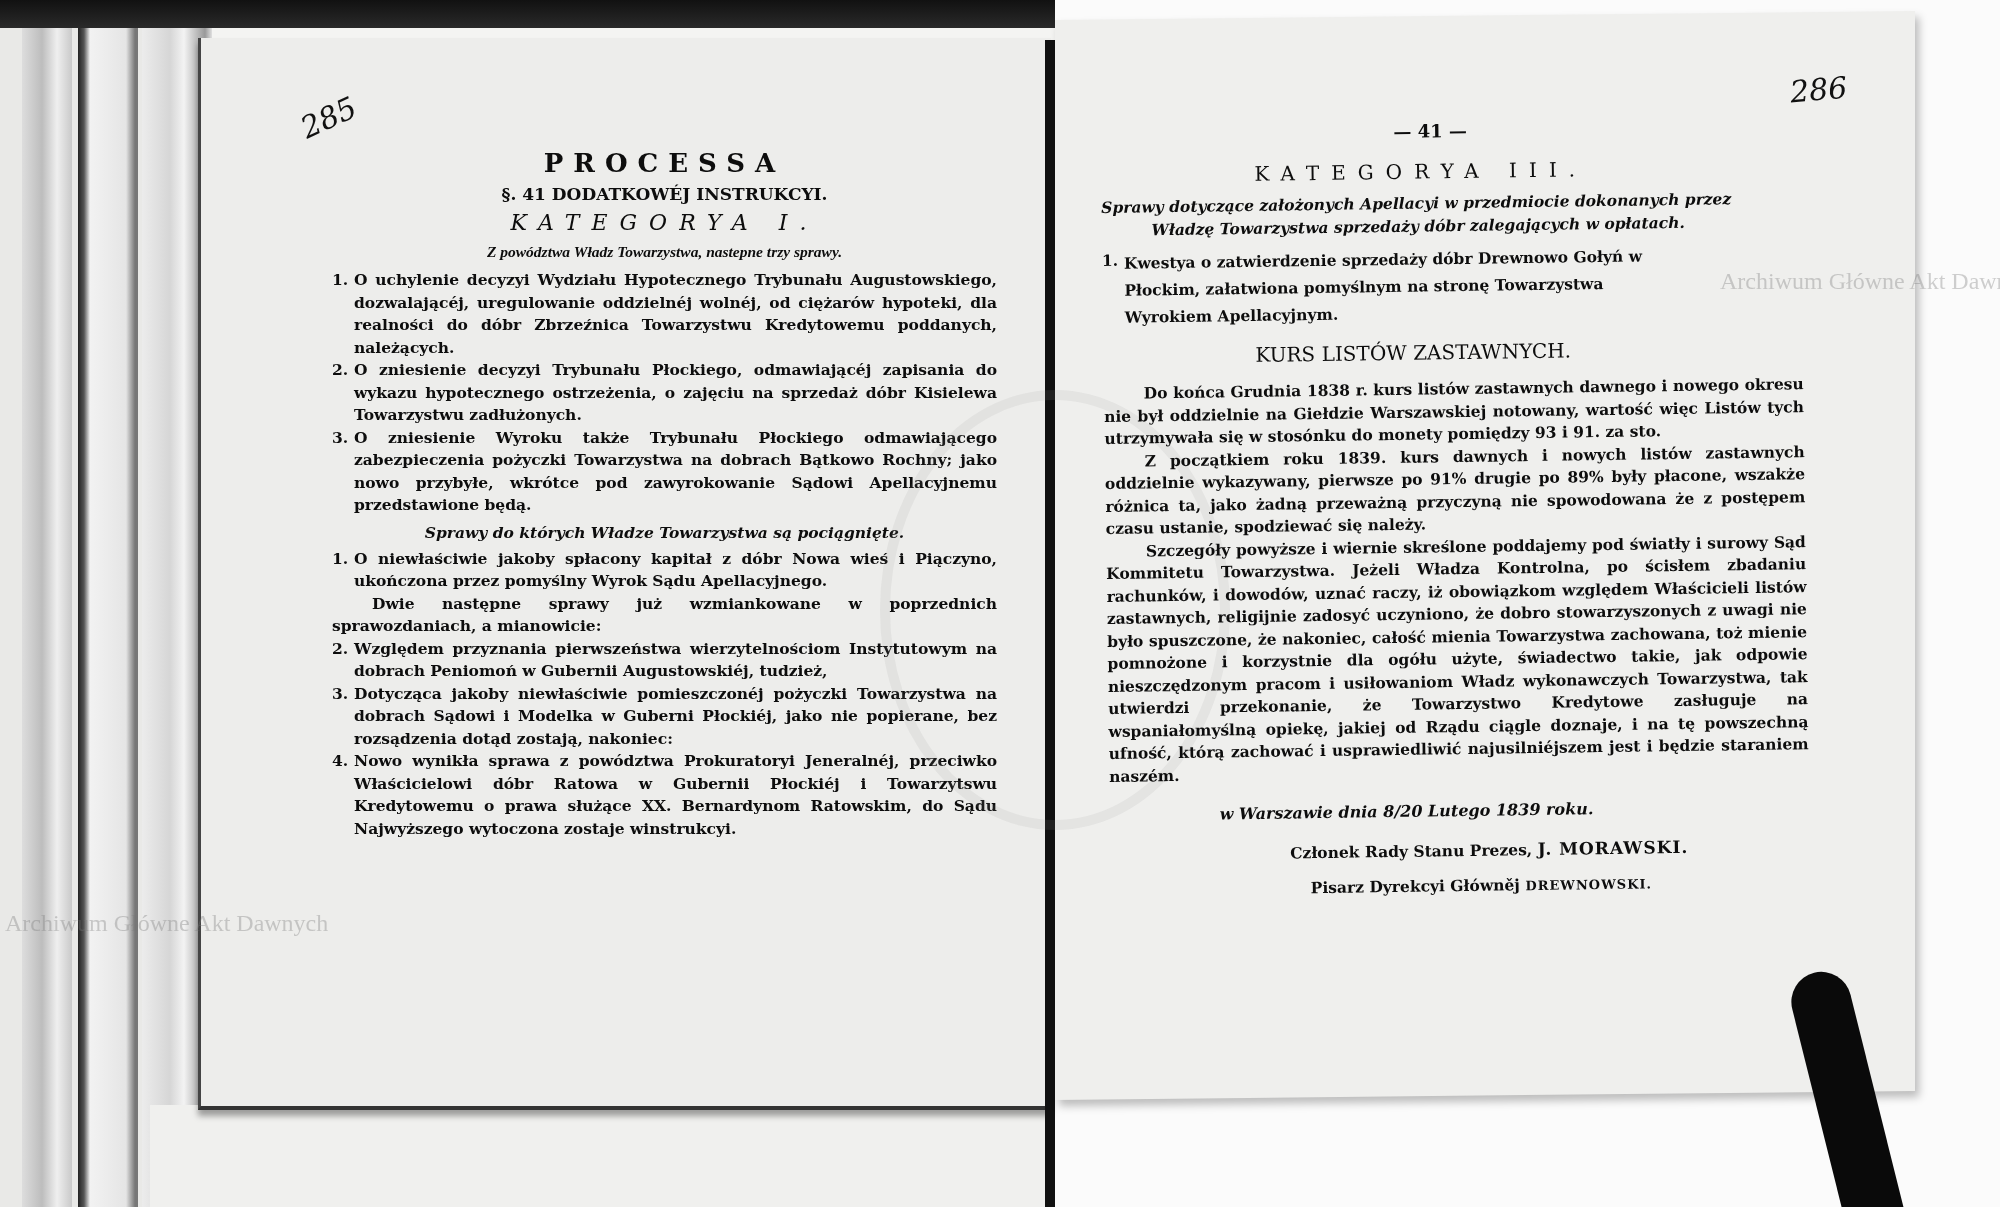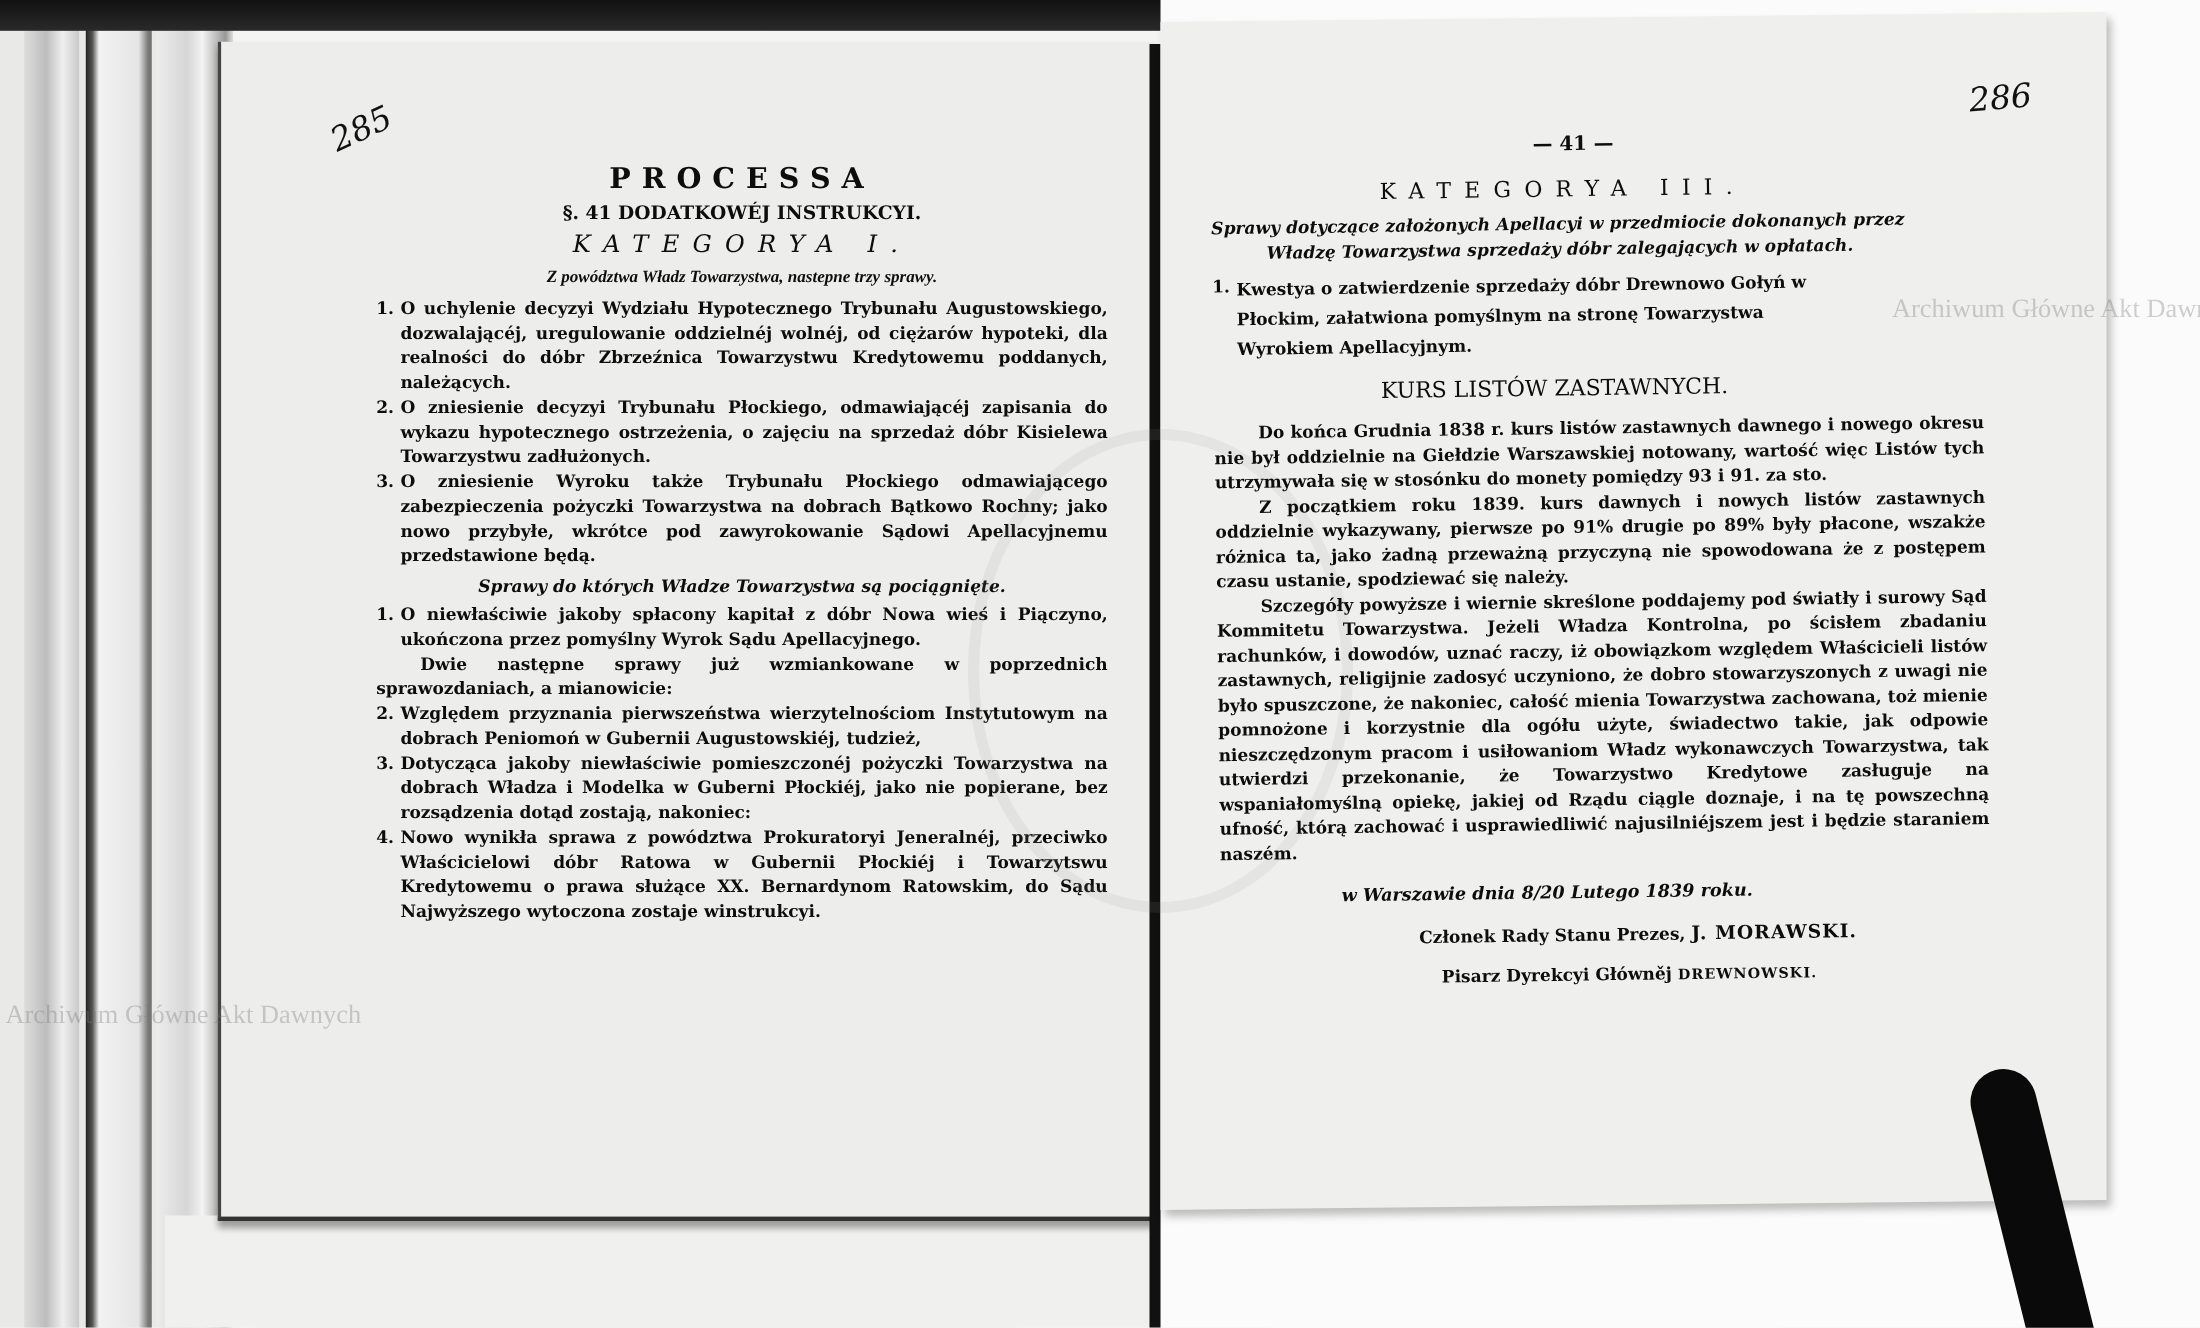--- a/index.html
+++ b/index.html
@@ -44,21 +44,21 @@
 <div class="abs binding-strip strip2"></div>
 <div class="abs binding-strip strip3"></div>
 <div class="abs topband"></div>
 <div class="abs lowerwhite"></div>
 <div class="abs right-bg"></div>
 
 <div class="abs left-page"></div>
 
 <div class="abs hand" style="left:300px;top:100px;">285</div>
 
-<div class="abs page-text" style="left:342px;top:148px;width:665px;">
+<div class="abs page-text" style="left:332px;top:148px;width:665px;">
   <div class="title">PROCESSA</div>
   <div class="sub" style="margin-top:6px;">§. 41 DODATKOWÉJ INSTRUKCYI.</div>
   <div class="kat" style="margin-top:6px;font-size:22px;font-style:italic;">KATEGORYA I.</div>
   <div class="ital" style="margin-top:8px;font-family:Liberation Serif, serif;">Z powództwa Władz Towarzystwa, nastepne trzy sprawy.</div>
 
   <div style="margin-top:8px;">
     <div class="item">
       <span class="num">1.</span>
       <span class="txt">O uchylenie decyzyi Wydziału Hypotecznego Trybunału Augustowskiego, dozwalającéj, uregulowanie oddzielnéj wolnéj, od ciężarów hypoteki, dla realności do dóbr Zbrzeźnica Towarzystwu Kredytowemu poddanych, należących.</span>
     </div>
@@ -79,21 +79,21 @@
       <span class="num">1.</span>
       <span class="txt">O niewłaściwie jakoby spłacony kapitał z dóbr Nowa wieś i Piączyno, ukończona przez pomyślny Wyrok Sądu Apellacyjnego.</span>
     </div>
     <div class="para indent">Dwie następne sprawy już wzmiankowane w poprzednich sprawozdaniach, a mianowicie:</div>
     <div class="item">
       <span class="num">2.</span>
       <span class="txt">Względem przyznania pierwszeństwa wierzytelnościom Instytutowym na dobrach Peniomoń w Gubernii Augustowskiéj, tudzież,</span>
     </div>
     <div class="item">
       <span class="num">3.</span>
-      <span class="txt">Dotycząca jakoby niewłaściwie pomieszczonéj pożyczki Towarzystwa na dobrach Władza i Modelka w Guberni Płockiéj, jako nie popierane, bez rozsądzenia dotąd zostają, nakoniec:</span>
+      <span class="txt">Dotycząca jakoby niewłaściwie pomieszczonéj pożyczki Towarzystwa na dobrach Sądowi i Modelka w Guberni Płockiéj, jako nie popierane, bez rozsądzenia dotąd zostają, nakoniec:</span>
     </div>
     <div class="item">
       <span class="num">4.</span>
       <span class="txt">Nowo wynikła sprawa z powództwa Prokuratoryi Jeneralnéj, przeciwko Właścicielowi dóbr Ratowa w Gubernii Płockiéj i Towarzytswu Kredytowemu o prawa służące XX. Bernardynom Ratowskim, do Sądu Najwyższego wytoczona zostaje winstrukcyi.</span>
     </div>
   </div>
 </div>
 
 <div class="abs gutter"></div>
 

